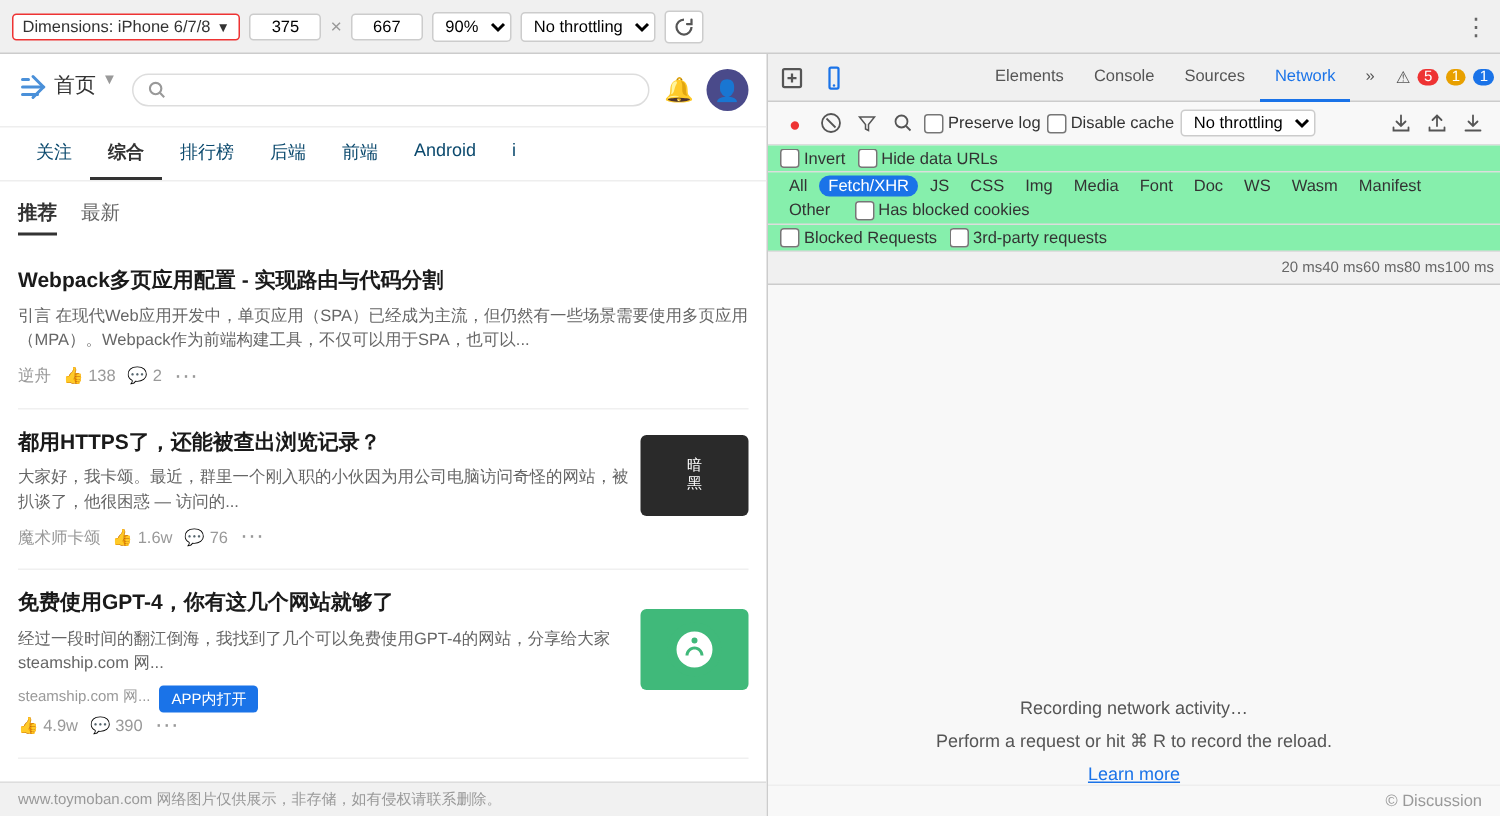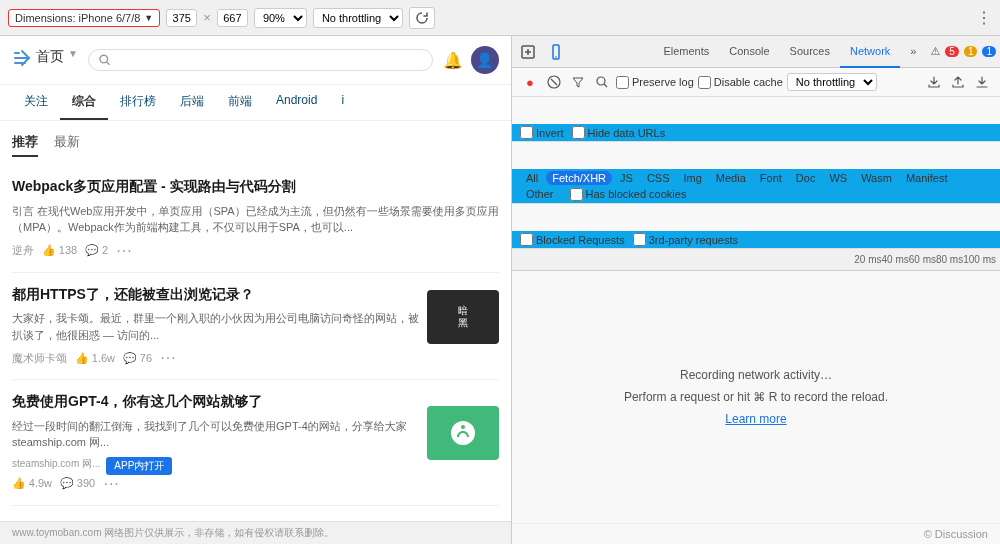--- a/index.html
+++ b/index.html
@@ -6,21 +6,21 @@
     body { font-family: -apple-system, BlinkMacSystemFont, 'Segoe UI', sans-serif; font-size: 12px; background: #f0f0f0; width: 1000px; height: 544px; overflow: hidden; display: flex; flex-direction: column; }
 
     
     .top-toolbar {
       display: flex; align-items: center; height: 36px; background: #f0f0f0; border-bottom: 1px solid #ccc; padding: 0 8px; gap: 6px; flex-shrink: 0;
     }
     .device-selector {
       background: #fff; border: 1.5px solid #e33; border-radius: 3px; padding: 2px 6px; font-size: 11px; color: #333; display: flex; align-items: center; gap: 4px; cursor: pointer;
     }
     .toolbar-input {
-      background: #fff; border: 1px solid #ccc; border-radius: 3px; padding: 2px 4px; font-size: 11px; width: 31px; text-align: center;
+      background: #fff; border: 1px solid #ccc; border-radius: 3px; padding: 2px 4px; font-size: 11px; width: 48px; text-align: center;
     }
     .toolbar-sep { color: #999; font-size: 13px; }
     .toolbar-select {
       background: #fff; border: 1px solid #ccc; border-radius: 3px; padding: 2px 4px; font-size: 11px; cursor: pointer;
     }
     .toolbar-btn {
       background: #fff; border: 1px solid #ccc; border-radius: 3px; width: 26px; height: 22px; display: flex; align-items: center; justify-content: center; cursor: pointer; font-size: 13px;
     }
     .toolbar-dots { color: #666; font-size: 16px; cursor: pointer; margin-left: auto; }
 
@@ -116,38 +116,38 @@
     }
     .dt-toolbar-btn.red { color: #e33; }
     .dt-checkbox-label { display: flex; align-items: center; gap: 3px; font-size: 11px; color: #333; cursor: pointer; }
     .dt-checkbox-label input { margin: 0; }
     .dt-select {
       border: 1px solid #ccc; border-radius: 3px; padding: 1px 4px; font-size: 11px; background: #fff; cursor: pointer;
     }
 
     
     .dt-filter-row2 {
-      display: flex; align-items: center; background: #0ea5e9; border-bottom: 1px solid #ddd; padding: 2px 8px; gap: 8px; flex-wrap: wrap; margin-top: 27px;
+      display: flex; align-items: center; background: #86efac; border-bottom: 1px solid #ddd; padding: 2px 8px; gap: 8px; flex-wrap: wrap;
     }
     .type-pill {
       padding: 1px 6px; font-size: 11px; cursor: pointer; border-radius: 2px; color: #333;
     }
     .type-pill.active { background: #1a73e8; color: #fff; border-radius: 8px; }
     .type-checkbox { display: flex; align-items: center; gap: 3px; font-size: 11px; color: #333; cursor: pointer; }
 
     
     .dt-timeline-header {
       display: flex; background: #f0f0f0; border-bottom: 1px solid #ccc; height: 22px; align-items: center;
     }
     .dt-timeline-ruler { flex: 1; display: flex; align-items: center; padding: 0 4px; }
     .ruler-marks { display: flex; justify-content: flex-end; width: 100%; font-size: 10px; color: #666; }
 
     
     .dt-empty-state {
-      flex: 1; display: flex; flex-direction: column; align-items: center; justify-content: center; gap: 8px;
+      flex: 1; display: flex; flex-direction: column; align-items: center; justify-content: flex-end; gap: 8px;
     }
     .dt-empty-title { font-size: 12px; color: #555; }
     .dt-empty-sub { font-size: 12px; color: #555; }
     .dt-learn-more { font-size: 12px; color: #1a73e8; cursor: pointer; text-decoration: underline; }
 
     
     .dt-bottom { 
       display: flex; justify-content: flex-end; padding: 4px 12px; font-size: 11px; color: #999; border-top: 1px solid #eee; background: #f8f8f8;
     }
   </style>

